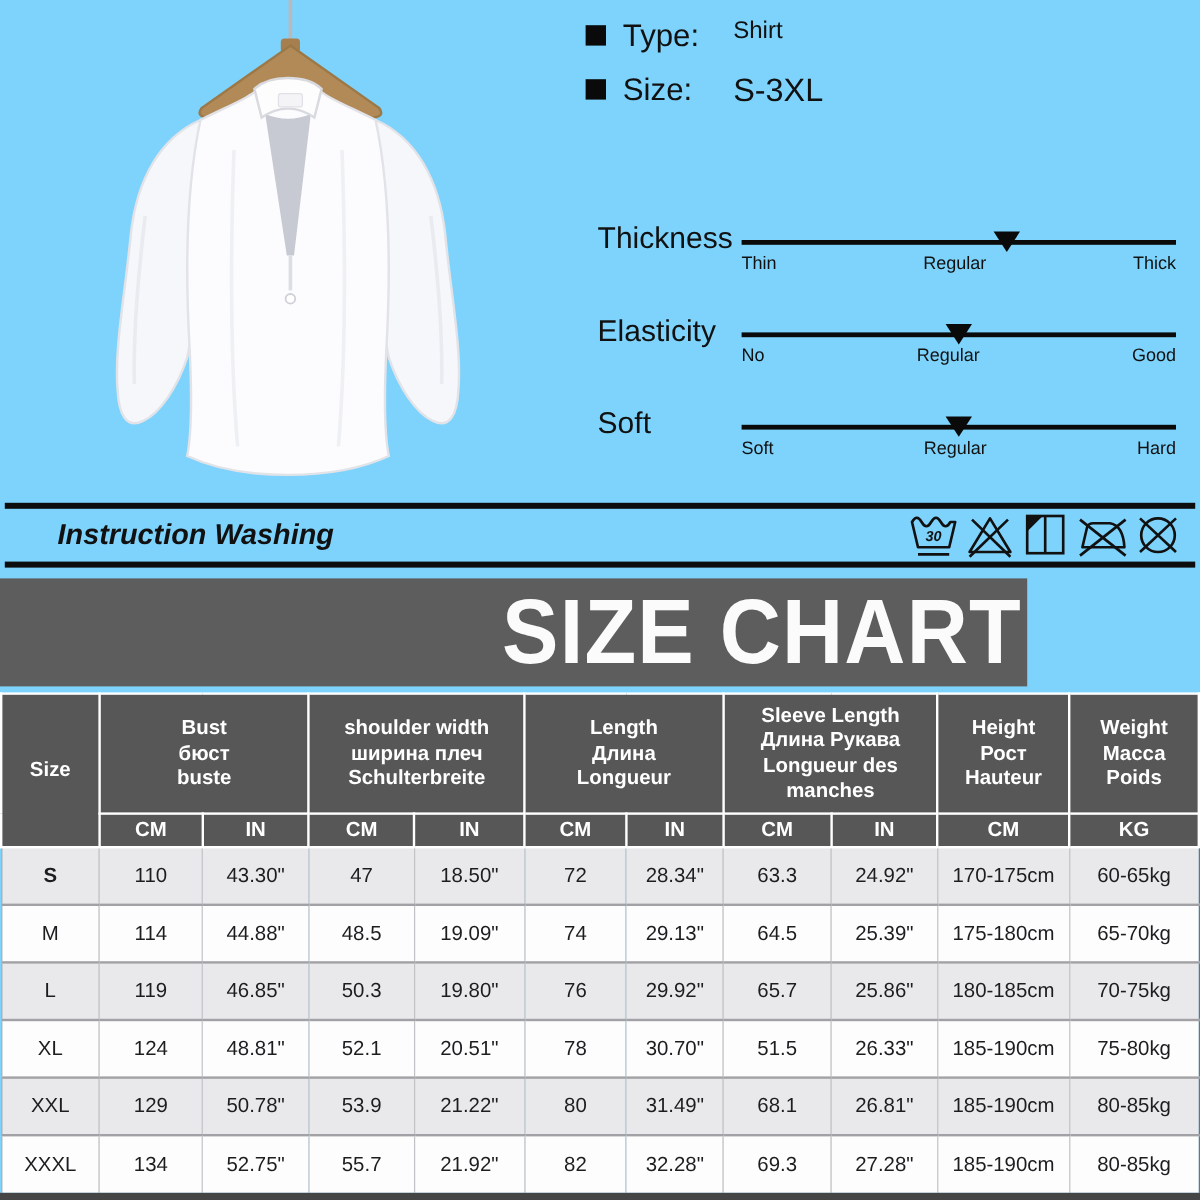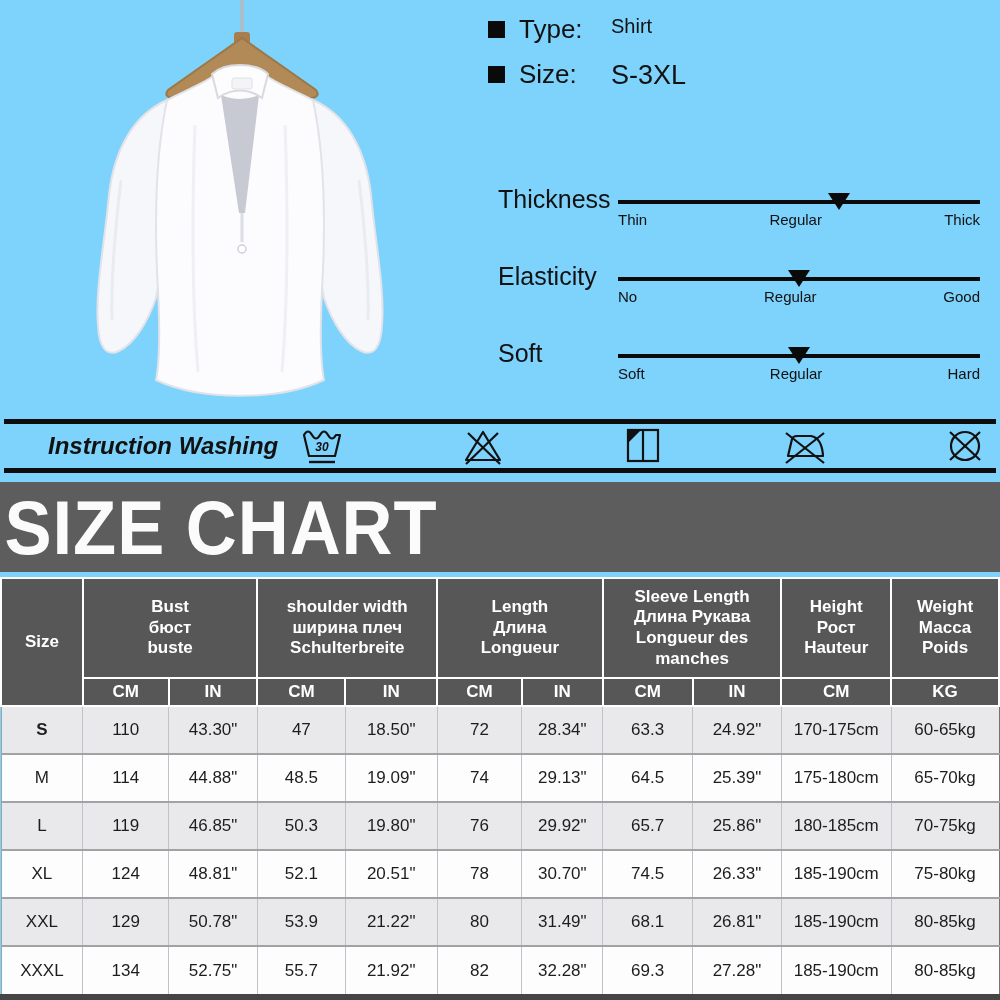--- a/index.html
+++ b/index.html
@@ -28,26 +28,26 @@
       border-left:11px solid transparent; border-right:11px solid transparent;
       border-top:17px solid #0a0a0a; transform:translateX(-50%); }
   .slider-ticklabels { display:flex; justify-content:space-between; font-size:15px; margin-top:7px; }
 
   
   .washing { position:absolute; top:419px; left:0; width:1000px; height:54px;font-style:italic; }
   .wash-rule { position:absolute; left:4px; right:4px; height:5px; background:#0d0d0d; }
   .wash-rule.top { top:0; }
   .wash-rule.bottom { bottom:0; }
   .wash-title { position:absolute; left:48px; top:13px; font-size:24px; font-weight:600; }
-  .wash-icons { position:absolute; left:300px; right:12px; top:5px; height:44px; display:flex; justify-content:space-between; align-items:center; }
+  .wash-icons { position:absolute; left:300px; right:12px; top:5px; height:44px; display:flex; justify-content:flex-end; align-items:center; }
   .wash-icons svg { display:block; }
 
   
-  .size-chart-band { position:absolute; top:482px; left:0; width:1000px; height:90px; background:#5d5d5d;
-      display:flex; align-items:center; justify-content:flex-start; }
+  .size-chart-band { position:absolute; top:482px; left:0; width:856px; height:90px; background:#5d5d5d;
+      display:flex; align-items:center; justify-content:flex-end; }
   .size-chart-title { color:#fbfbfb; font-size:72px; font-weight:700; letter-spacing:1px; transform:scale(0.98,1.06); }
 
   
   .table-wrap { position:absolute; top:577px; left:0; width:1000px; height:417px; }
   table { width:100%; height:100%; border-collapse:collapse; table-layout:fixed; }
   thead th { background:#575757; color:#fff; font-weight:700; font-size:17px;
       border:2px solid #fff; white-space:pre-line; line-height:1.22; padding:2px 1px; vertical-align:middle; text-align:center; }
   thead tr.group-row th { height:100px; }
   thead tr.units-row th { height:28px; padding:1px; }
   tbody td { text-align:center; vertical-align:middle; font-size:17px; color:#1d1d1f; height:47px;
@@ -273,21 +273,21 @@
             <td>70-75kg</td>
           </tr>
           <tr class="row-white">
             <td class="size-cell">XL</td>
             <td>124</td>
             <td>48.81"</td>
             <td>52.1</td>
             <td>20.51"</td>
             <td>78</td>
             <td>30.70"</td>
-            <td>74.5</td>
+            <td>51.5</td>
             <td>26.33"</td>
             <td>185-190cm</td>
             <td>75-80kg</td>
           </tr>
           <tr class="row-gray">
             <td class="size-cell">XXL</td>
             <td>129</td>
             <td>50.78"</td>
             <td>53.9</td>
             <td>21.22"</td>

